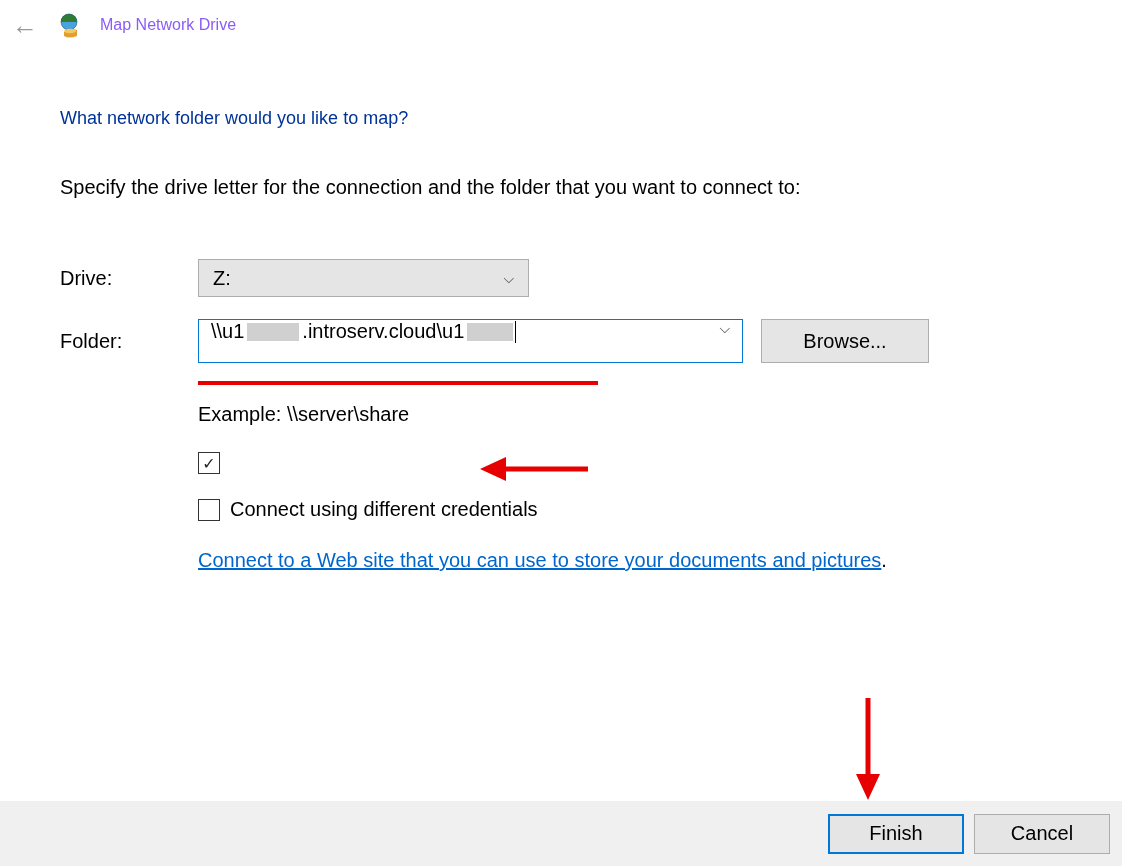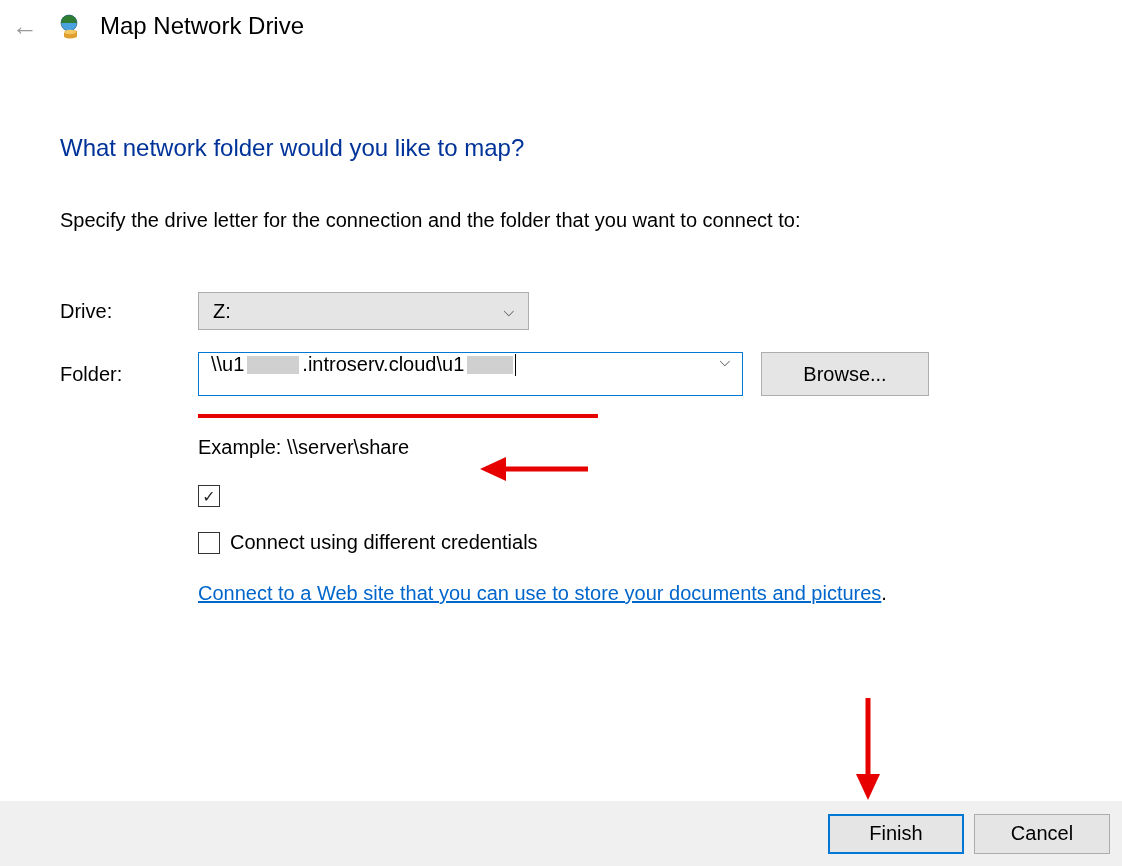--- a/index.html
+++ b/index.html
@@ -19,33 +19,32 @@
       padding: 12px 12px 12px 12px;
       gap: 18px;
     }
     .back-arrow {
       color: #999;
       font-size: 26px;
       line-height: 1;
     }
     .header-icon svg { display: block; }
     .header-title {
-      font-size: 24px;
-      color: #000000;
+      font-size: 16px;
+      color: #8b5cf6;
       font-weight: 400;
     }
     .content {
       padding: 58px 60px 0 60px;
     }
     .question {
       color: #003399;
-      font-size: 24px;
+      font-size: 18px;
       font-weight: 400;
       margin-bottom: 44px;
-      margin-top: 24px;
     }
     .instruction {
       font-size: 20px;
       color: #000;
       margin-bottom: 58px;
       line-height: 1.4;
     }
     .row {
       display: flex;
       align-items: center;

